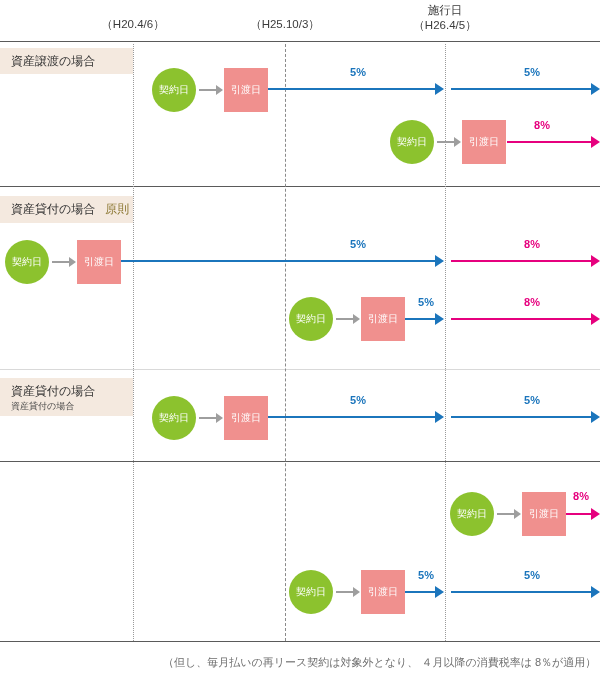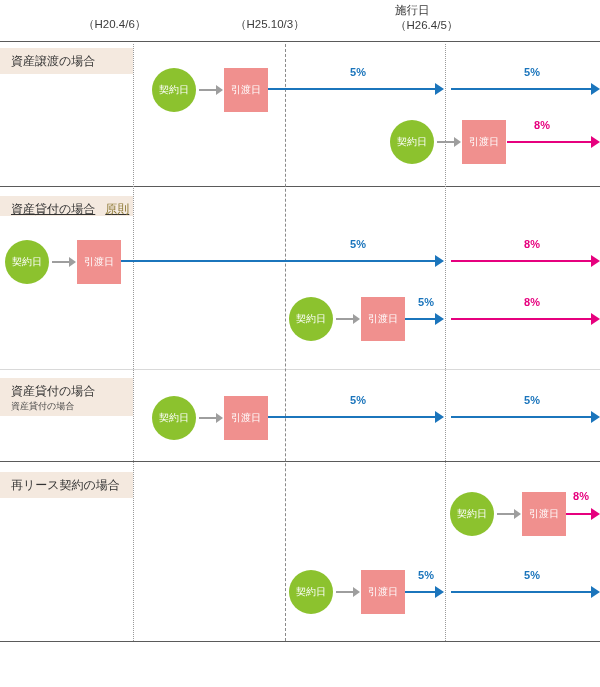--- a/index.html
+++ b/index.html
@@ -15,20 +15,21 @@
     position: relative;
     width: 600px;
     height: 687px;
     overflow: hidden;
     background: #ffffff;
   }
 
   
   .date-col-label {
     position: absolute;
+    text-align: center;
     font-size: 11.5px;
     color: #3b3b3b;
     line-height: 15px;
     white-space: nowrap;
   }
   .date-col-label .sub {
     display: block;
     font-size: 11.5px;
   }
 
@@ -228,21 +229,21 @@
   </div>
   <div class="node-box" style="left:462px; top:120px; width:44px; height:44px;">
     <span>引渡日</span>
   </div>
   <div class="rate-label pink" style="left:522px; top:119px; width:40px;">8%</div>
   <div class="rate-arrow pink" style="left:507px; top:136px; width:93px;">
     <div class="shaft" style="width:84px;"></div>
     <div class="head" style="left:84px;"></div>
   </div>
 
-  <div class="sec-label" style="top:196px; height:20px;text-decoration:underline;">
+  <div class="sec-label" style="top:196px; height:27px;">
     <span class="title-main">資産貸付の場合</span><span class="title-accent">原則</span>
   </div>
 
   <div class="node-circle" style="left:5px; top:240px; width:44px; height:44px;">
     <span>契約日</span>
   </div>
   <div class="conn" style="left:52px; top:257px; width:24px;">
     <div class="shaft" style="width:17px;"></div>
     <div class="head" style="left:17px;"></div>
   </div>
@@ -305,23 +306,20 @@
     <div class="shaft" style="width:167px;"></div>
     <div class="head" style="left:167px;"></div>
   </div>
 
   <div class="rate-label blue" style="left:512px; top:394px; width:40px;">5%</div>
   <div class="rate-arrow blue" style="left:451px; top:411px; width:149px;">
     <div class="shaft" style="width:140px;"></div>
     <div class="head" style="left:140px;"></div>
   </div>
 
-  <div class="sec-label" style="top:472px; height:26px;">
-    <span class="title-main">再リース契約の場合</span>
-  </div>
 
   <div class="node-circle" style="left:450px; top:492px; width:44px; height:44px;">
     <span>契約日</span>
   </div>
   <div class="conn" style="left:497px; top:509px; width:24px;">
     <div class="shaft" style="width:17px;"></div>
     <div class="head" style="left:17px;"></div>
   </div>
   <div class="node-box" style="left:522px; top:492px; width:44px; height:44px;">
     <span>引渡日</span>
@@ -347,14 +345,15 @@
     <div class="shaft" style="width:30px;"></div>
     <div class="head" style="left:30px;"></div>
   </div>
 
   <div class="rate-label blue" style="left:512px; top:569px; width:40px;">5%</div>
   <div class="rate-arrow blue" style="left:451px; top:586px; width:149px;">
     <div class="shaft" style="width:140px;"></div>
     <div class="head" style="left:140px;"></div>
   </div>
 
+  <div class="footnote" style="left:163px; top:655px;">（但し、毎月払いの再リース契約は対象外となり、 ４月以降の消費税率は 8％が適用）</div>
 
 </div>
 
 </body></html>

